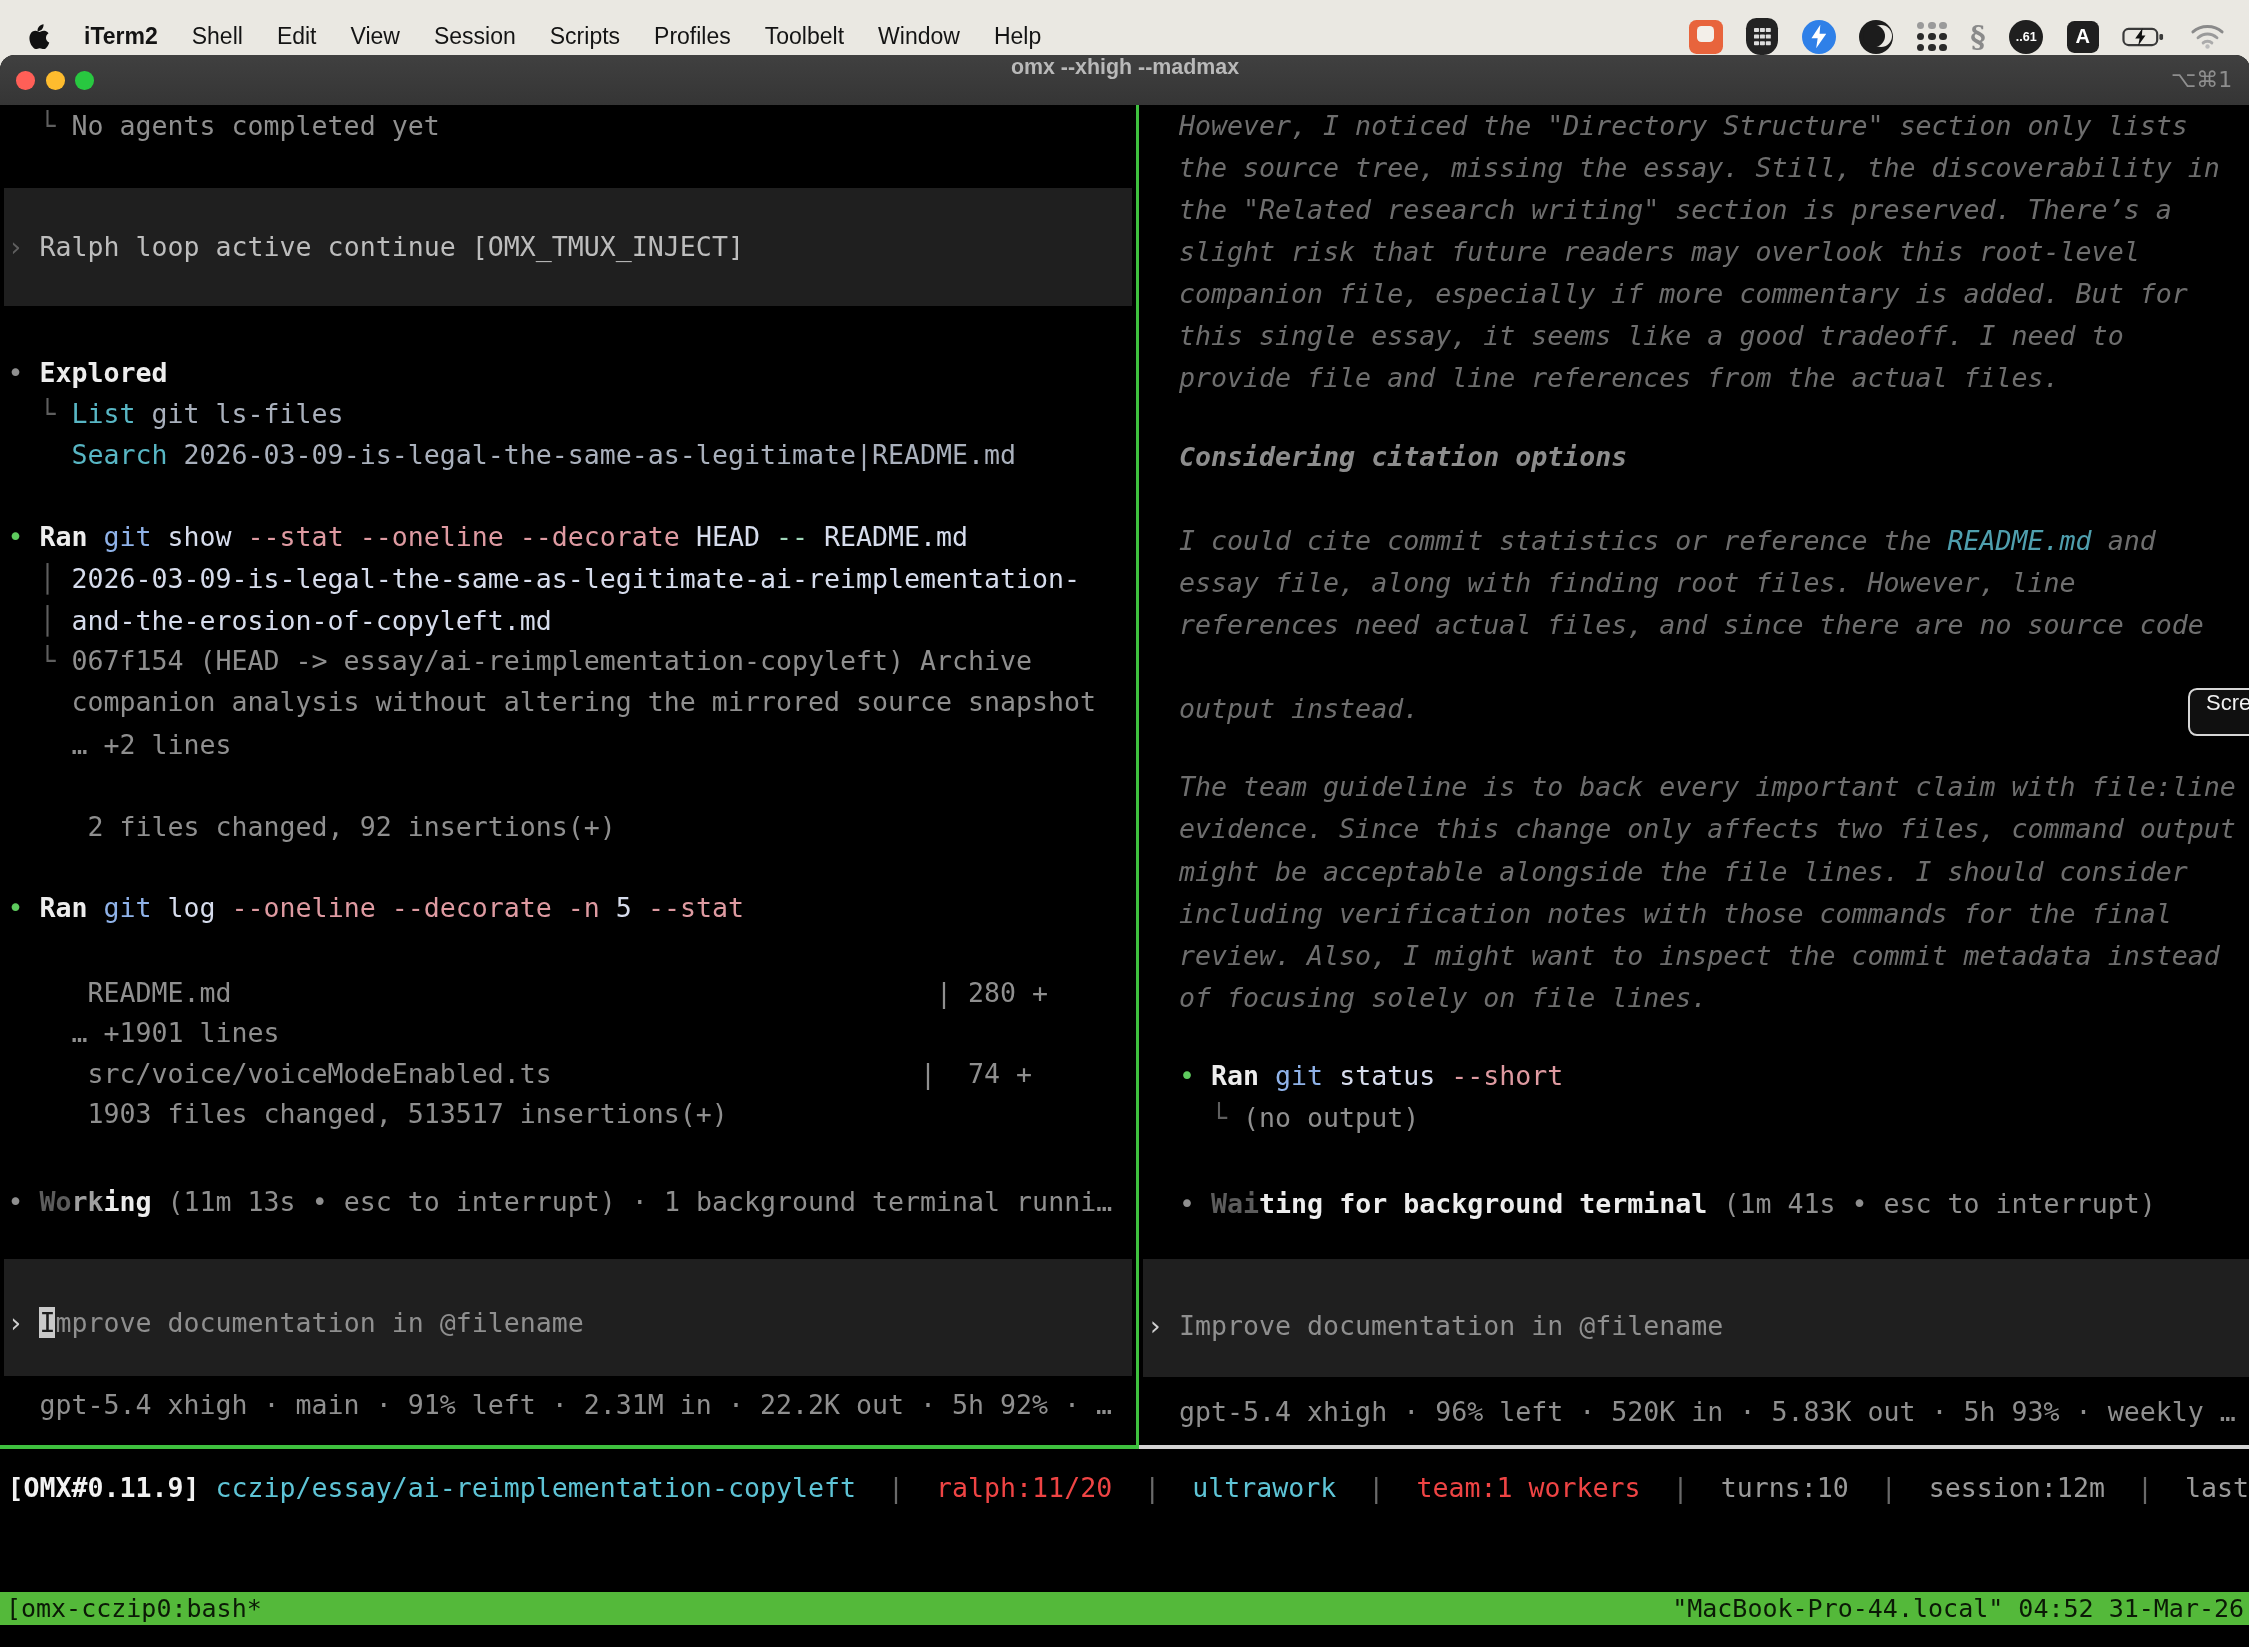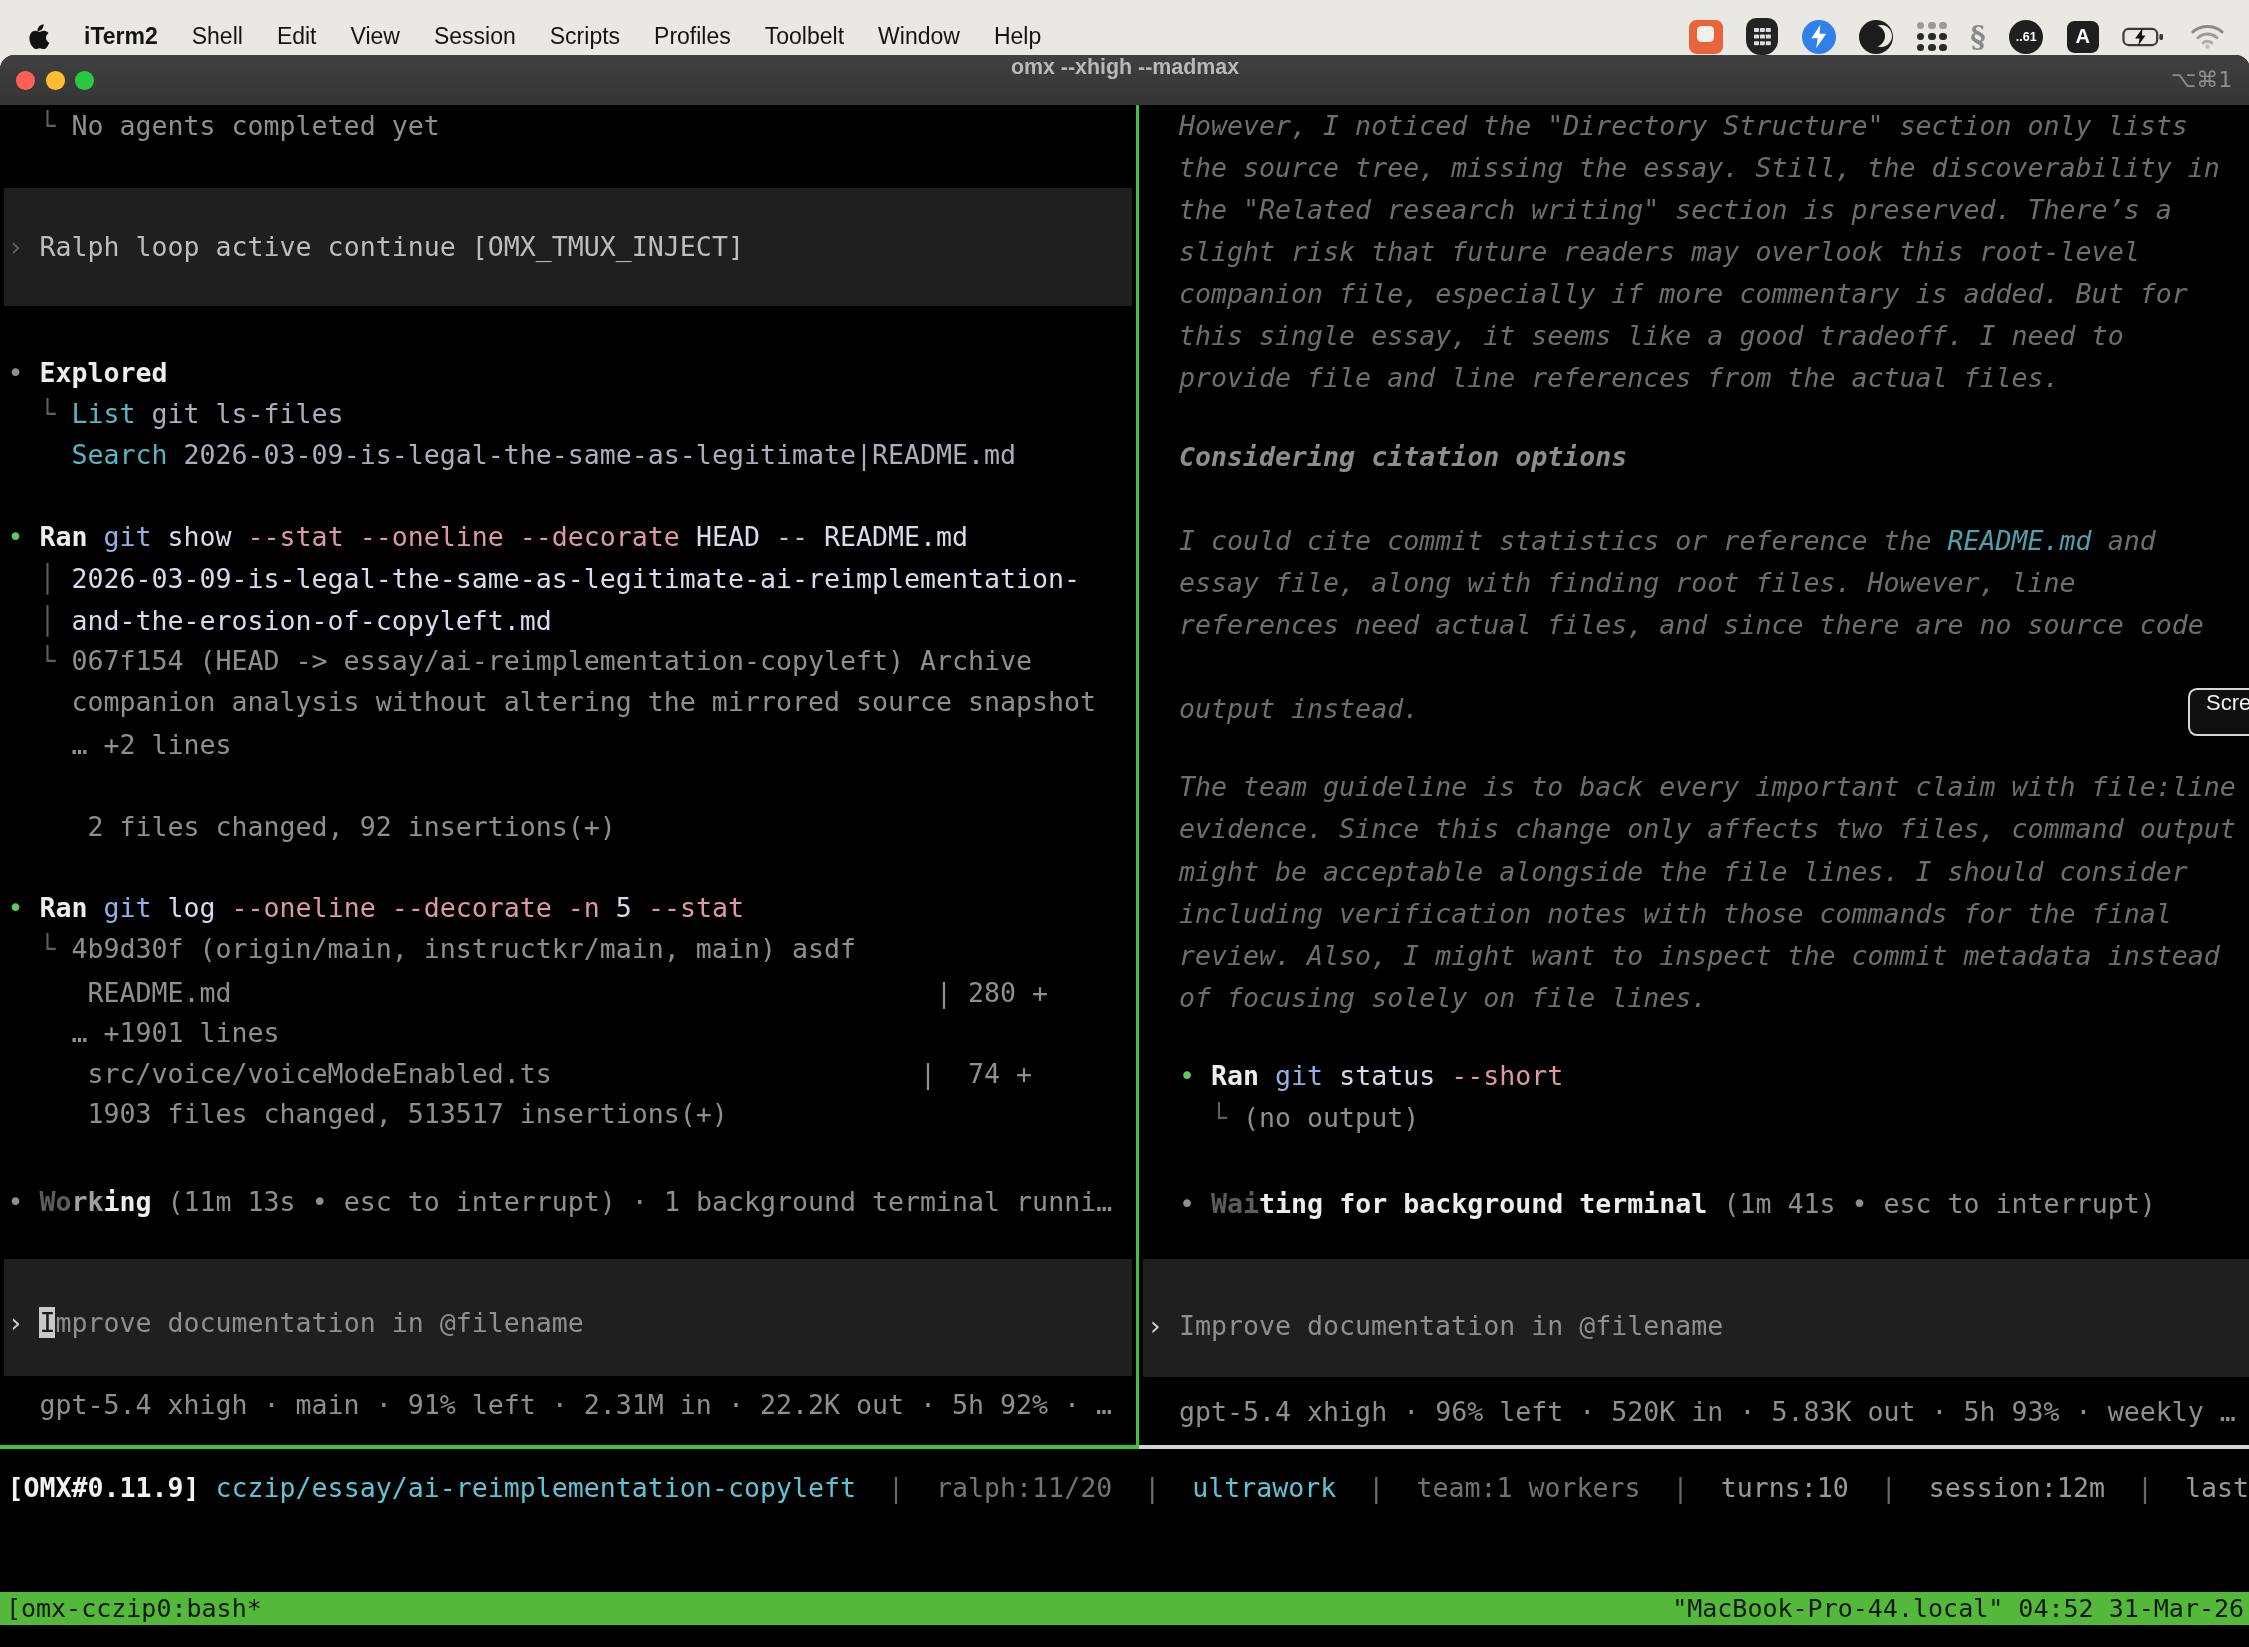--- a/index.html
+++ b/index.html
@@ -60,21 +60,21 @@
   .tooltip{position:absolute;top:583px;left:2188px;height:44px;padding:0 16px;line-height:43px;background:#101010;border:2.2px solid #d6d6d6;border-radius:8.9px;color:#f2f2f2;font:22px "Liberation Sans",sans-serif;}
 
   
   .s-gray{color:#8f8f8f;} .s-dim{color:#5f5f5f;} .s-lgray{color:#bdbdbd;}
   .s-wb{color:#ededed;font-weight:bold;} .s-dimb{color:#5c5c5c;font-weight:bold;} .s-midb{color:#9f9f9f;font-weight:bold;}
   .s-cyan{color:#58b6c4;} .s-blue{color:#8fb2e8;} .s-pink{color:#de9aa1;} .s-mint{color:#a0d6b9;}
   .s-arg{color:#d6dcec;} .s-sub{color:#a9b0bc;} .s-gb{color:#5ecb5e;}
   .s-ig{color:#6e6e6e;font-style:italic;} .s-ib{color:#8d8d8d;font-style:italic;font-weight:bold;}
   .s-teal{color:#4f9fae;font-style:italic;}
   .s-prompt{color:#cfcfcf;} .s-cur{background:#c9c9c9;color:#1c1c1c;}
-  .s-ob{color:#f2f2f2;font-weight:bold;} .s-oc{color:#5ec4d6;} .s-og{color:#737373;} .s-osep{color:#6a6a6a;} .s-osub{color:#9a9a9a;}
+  .s-ob{color:#f2f2f2;font-weight:bold;} .s-oc{color:#5ec4d6;} .s-og{color:#ef4444;} .s-osep{color:#6a6a6a;} .s-osub{color:#9a9a9a;}
 
   
   .tmuxbar{position:absolute;top:1537px;left:0;width:2250px;height:33px;background:#54b93a;display:flex;align-items:center;justify-content:space-between;padding:0 5.9px;box-sizing:border-box;font-size:25px;color:#0b1a06;white-space:pre;}
   .bottomstrip{position:absolute;top:1578px;left:0;width:100%;height:14.8px;background:#000;}
 </style>
 </head>
 <body>
 
 <div class="screen">
 
@@ -156,21 +156,20 @@
           <div class="tline" style="top: 288px;"><span class="s-dim">  └ </span><span class="s-cyan">List</span><span class="s-sub"> git ls-files</span></div>
           <div class="tline" style="top: 329px;"><span class="s-dim">    </span><span class="s-cyan">Search</span><span class="s-sub"> 2026-03-09-is-legal-the-same-as-legitimate|README.md</span></div>
           <div class="tline" style="top: 411px;"><span class="s-gb">• </span><span class="s-wb">Ran </span><span class="s-blue">git </span><span class="s-arg">show </span><span class="s-pink">--stat </span><span class="s-pink">--oneline </span><span class="s-pink">--decorate </span><span class="s-arg">HEAD </span><span class="s-mint">-- </span><span class="s-arg">README.md</span></div>
           <div class="tline" style="top: 453px;"><span class="s-dim">  │ </span><span class="s-arg">2026-03-09-is-legal-the-same-as-legitimate-ai-reimplementation-</span></div>
           <div class="tline" style="top: 495px;"><span class="s-dim">  │ </span><span class="s-arg">and-the-erosion-of-copyleft.md</span></div>
           <div class="tline" style="top: 535px;"><span class="s-dim">  └ </span><span class="s-gray">067f154 (HEAD -&gt; essay/ai-reimplementation-copyleft) Archive</span></div>
           <div class="tline" style="top: 576px;"><span class="s-gray">    companion analysis without altering the mirrored source snapshot</span></div>
           <div class="tline" style="top: 619px;"><span class="s-gray">    … +2 lines</span></div>
           <div class="tline" style="top: 701px;"><span class="s-gray">     2 files changed, 92 insertions(+)</span></div>
           <div class="tline" style="top: 782px;"><span class="s-gb">• </span><span class="s-wb">Ran </span><span class="s-blue">git </span><span class="s-arg">log </span><span class="s-pink">--oneline </span><span class="s-pink">--decorate </span><span class="s-pink">-n </span><span class="s-arg">5 </span><span class="s-pink">--stat</span></div>
-          <div class="tline" style="top: 823px;"><span class="s-dim">  └ </span><span class="s-gray">4b9d30f (origin/main, instructkr/main, main) asdf</span></div>
           <div class="tline" style="top: 867px;"><span class="s-gray">     README.md                                            | 280 +</span></div>
           <div class="tline" style="top: 907px;"><span class="s-gray">    … +1901 lines</span></div>
           <div class="tline" style="top: 948px;"><span class="s-gray">     src/voice/voiceModeEnabled.ts                       |  74 +</span></div>
           <div class="tline" style="top: 988px;"><span class="s-gray">     1903 files changed, 513517 insertions(+)</span></div>
           <div class="tline" style="top: 1076px;"><span class="s-gray">• </span><span class="s-dimb">Wo</span><span class="s-midb">rk</span><span class="s-wb">ing</span><span class="s-gray"> (11m 13s • esc to interrupt) · 1 background terminal runni…</span></div>
           <div class="tline" style="top: 1197px;"><span class="s-prompt">› </span><span class="s-cur">I</span><span class="s-gray">mprove documentation in @filename</span></div>
           <div class="tline" style="top: 1279px;"><span class="s-gray">  gpt-5.4 xhigh · main · 91% left · 2.31M in · 22.2K out · 5h 92% · …</span></div>
         </div>
       <div class="pane right">
           <div class="tline" style="top: 0px;"><span class="s-ig">However, I noticed the "Directory Structure" section only lists</span></div>

